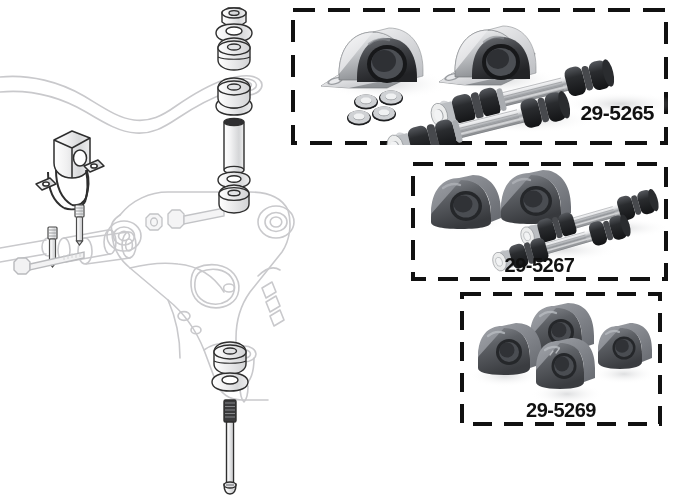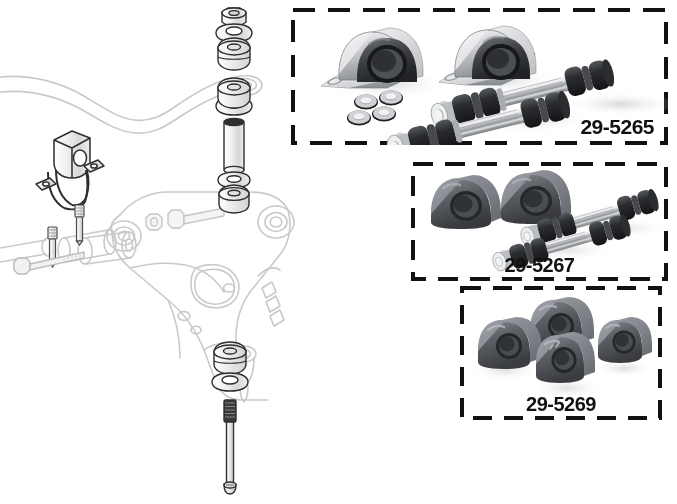--- a/index.html
+++ b/index.html
@@ -11,24 +11,24 @@
   .linework{position:absolute;left:0;top:0;width:300px;height:504px;}
 
   
   .kitbox{position:absolute;box-sizing:border-box;background:#fff;}
   .kitbox .dash{position:absolute;inset:0;}
   .partno{position:absolute;font-family:"Liberation Sans",sans-serif;
           font-weight:bold;color:#111;letter-spacing:-0.5px;
           white-space:nowrap;}
 
   #box1{left:291px;top:8px;width:377px;height:137px;}
-  #box1 .partno{right:14px;bottom:6px;font-size:21px;}
+  #box1 .partno{right:14px;bottom:20px;font-size:21px;}
   #box2{left:411px;top:162px;width:257px;height:119px;text-decoration:underline;}
   #box2 .partno{left:50%;transform:translateX(-50%);bottom:4px;font-size:20px;}
-  #box3{left:460px;top:286px;width:202px;height:134px;}
+  #box3{left:460px;top:292px;width:202px;height:134px;}
   #box3 .partno{left:50%;transform:translateX(-50%);bottom:4px;font-size:20px;}
 
   .photo{position:absolute;inset:0;}
 </style>
 </head>
 <body>
 
 <div id="stage">
 
   <svg class="linework" viewBox="0 0 300 504" width="300" height="504">

